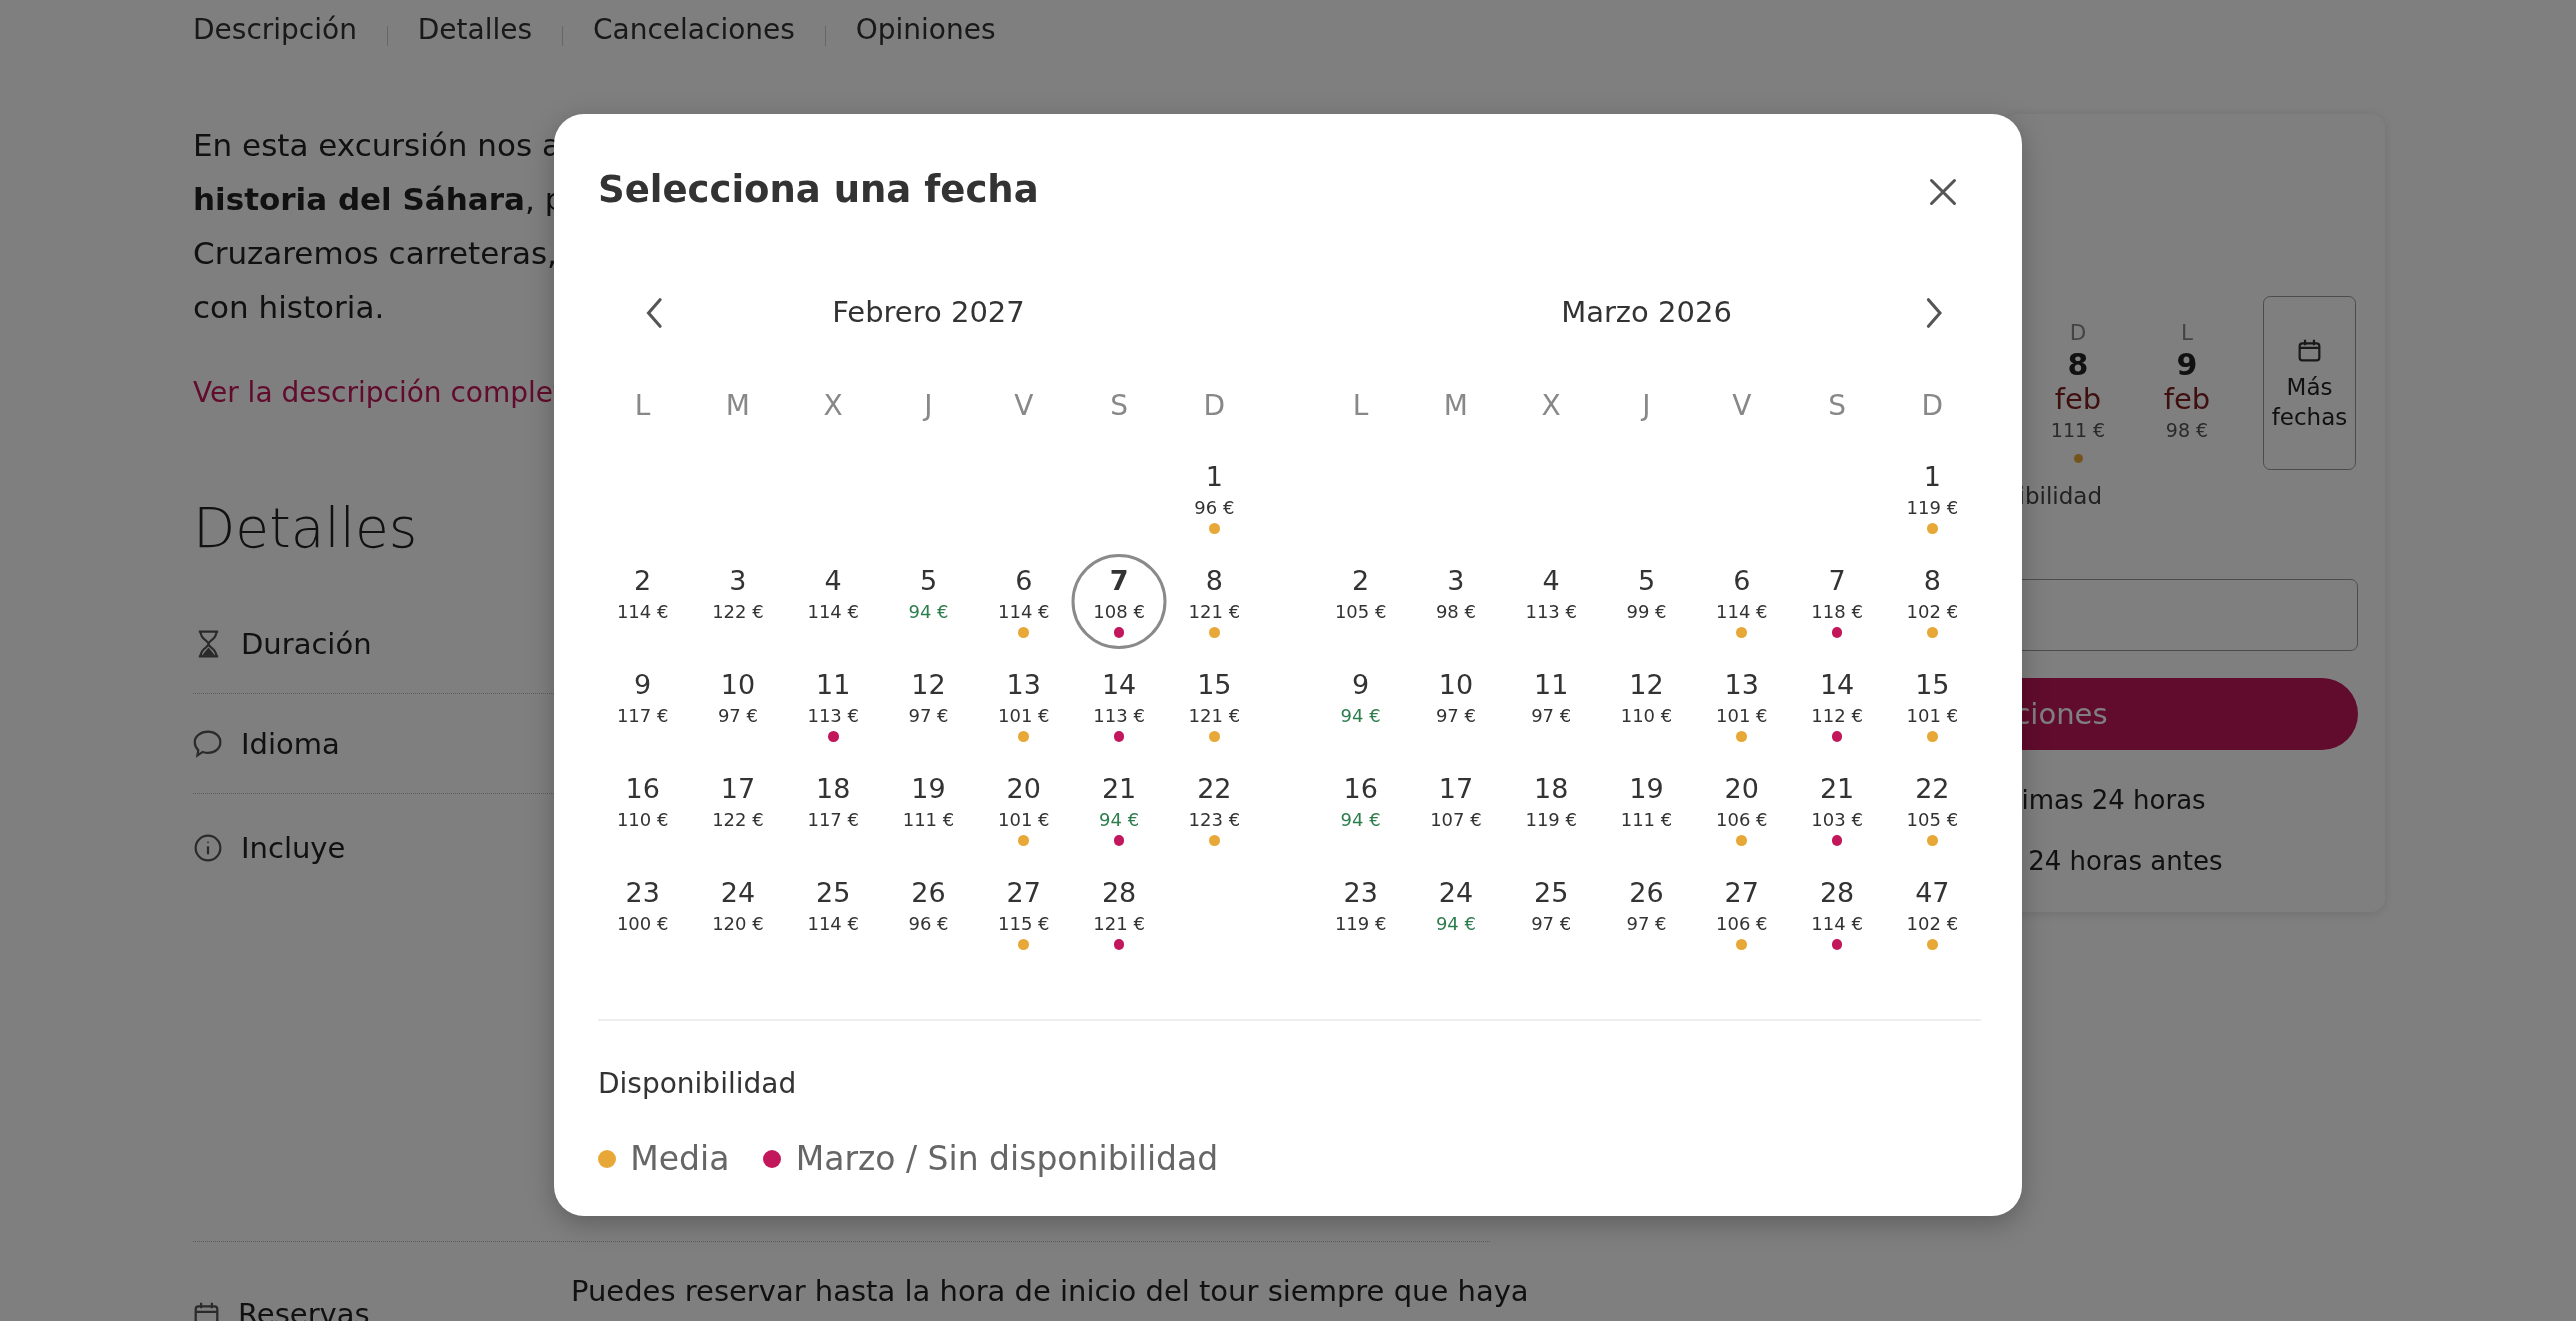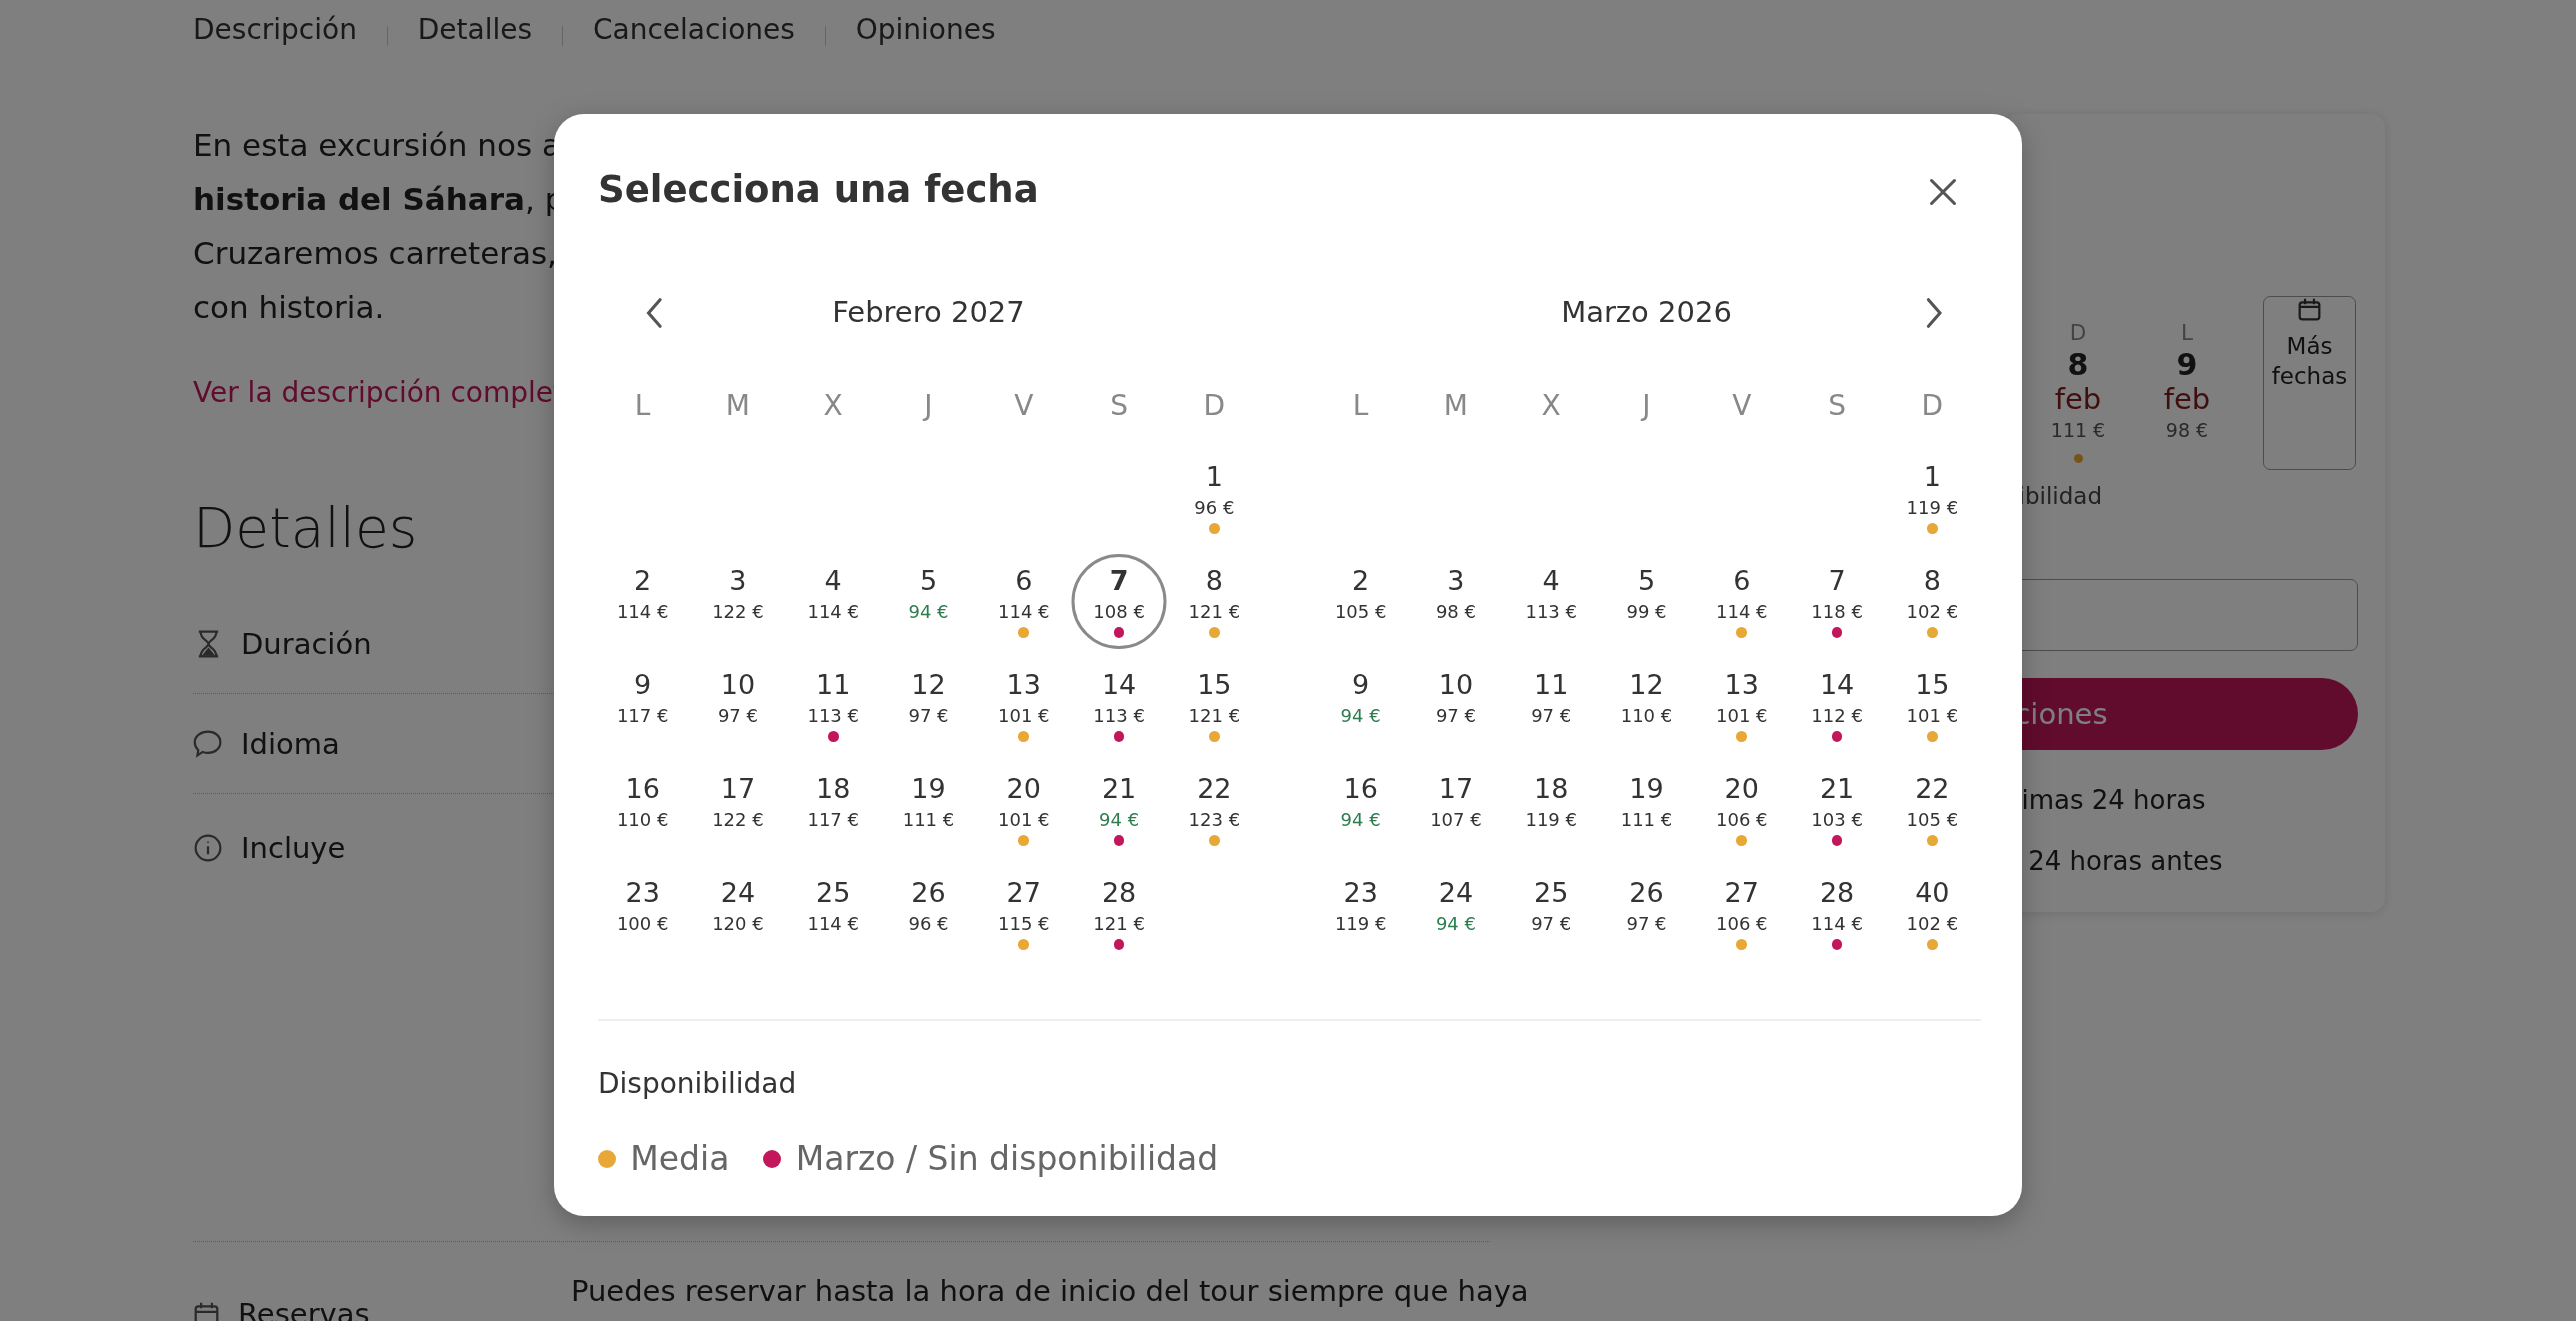--- a/index.html
+++ b/index.html
@@ -28,21 +28,21 @@
 
   .side-card { position: absolute; left: 2004px; top: 114px; width: 381px; height: 798px; background: #fff; border-radius: 14.3px; box-shadow: 0 1.8px 10.7px rgba(0,0,0,0.12); }
   .date-chip { position: absolute; top: 206px; width: 98px; text-align: center; }
   .date-chip .wd { font-size: 21.5px; color: #888; }
   .date-chip .dn { font-size: 30px; font-weight: bold; color: #222; margin-top: 1.8px; }
   .date-chip .mn { font-size: 29px; color: #7f1d1d; }
   .date-chip .pr { font-size: 19px; color: #555; margin-top: 3.6px; }
   .date-chip .dt { width: 9px; height: 9px; border-radius: 50%; margin: 12.5px auto 0; }
   .chip-8 { left: 25px; }
   .chip-9 { left: 134px; }
-  .more-dates { position: absolute; left: 259px; top: 182px; width: 93px; height: 174px; border: 1.8px solid #999; border-radius: 7.2px; text-align: center; font-size: 23px; line-height: 30px; color: #222; cursor: pointer; }
+  .more-dates { position: absolute; left: 259px; top: 182px; width: 93px; height: 174px; border: 1.8px solid #999; border-radius: 7.2px; text-align: center; padding-top: 41px; font-size: 23px; line-height: 30px; color: #222; cursor: pointer; }
   .more-dates svg { display: block; margin: 0 auto 9px; }
   .avail-tail { position: absolute; left: 0; top: 369px; font-size: 23px; color: #444; }
   .side-input { position: absolute; left: -27px; top: 465px; width: 381px; height: 72px; border: 1.8px solid #999; border-radius: 7.2px; }
   .side-button { position: absolute; left: -27px; top: 564px; width: 381px; height: 72px; border-radius: 36px; background: #c2185b; color: #fff; font-size: 29px; display: flex; align-items: center; padding-left: 19.7px; cursor: pointer; }
   .side-note { position: absolute; left: 0; font-size: 26px; color: #222; }
   .note-1 { top: 671px; }
   .note-2 { top: 732px; }
 
   
   .overlay { position: absolute; inset: 0; background: rgba(0,0,0,0.5); }
@@ -477,21 +477,21 @@
           <span class="num">27</span>
           <span class="price">106 €</span>
           <span class="dot media"></span>
         </div>
         <div class="day">
           <span class="num">28</span>
           <span class="price">114 €</span>
           <span class="dot baja"></span>
         </div>
         <div class="day">
-          <span class="num">40</span>
+          <span class="num">47</span>
           <span class="price">102 €</span>
           <span class="dot media"></span>
         </div>
       </div>
   </section>
 
   <div class="modal-divider"></div>
   <div class="legend-title">Disponibilidad</div>
   <div class="legend">
     <div class="item">

